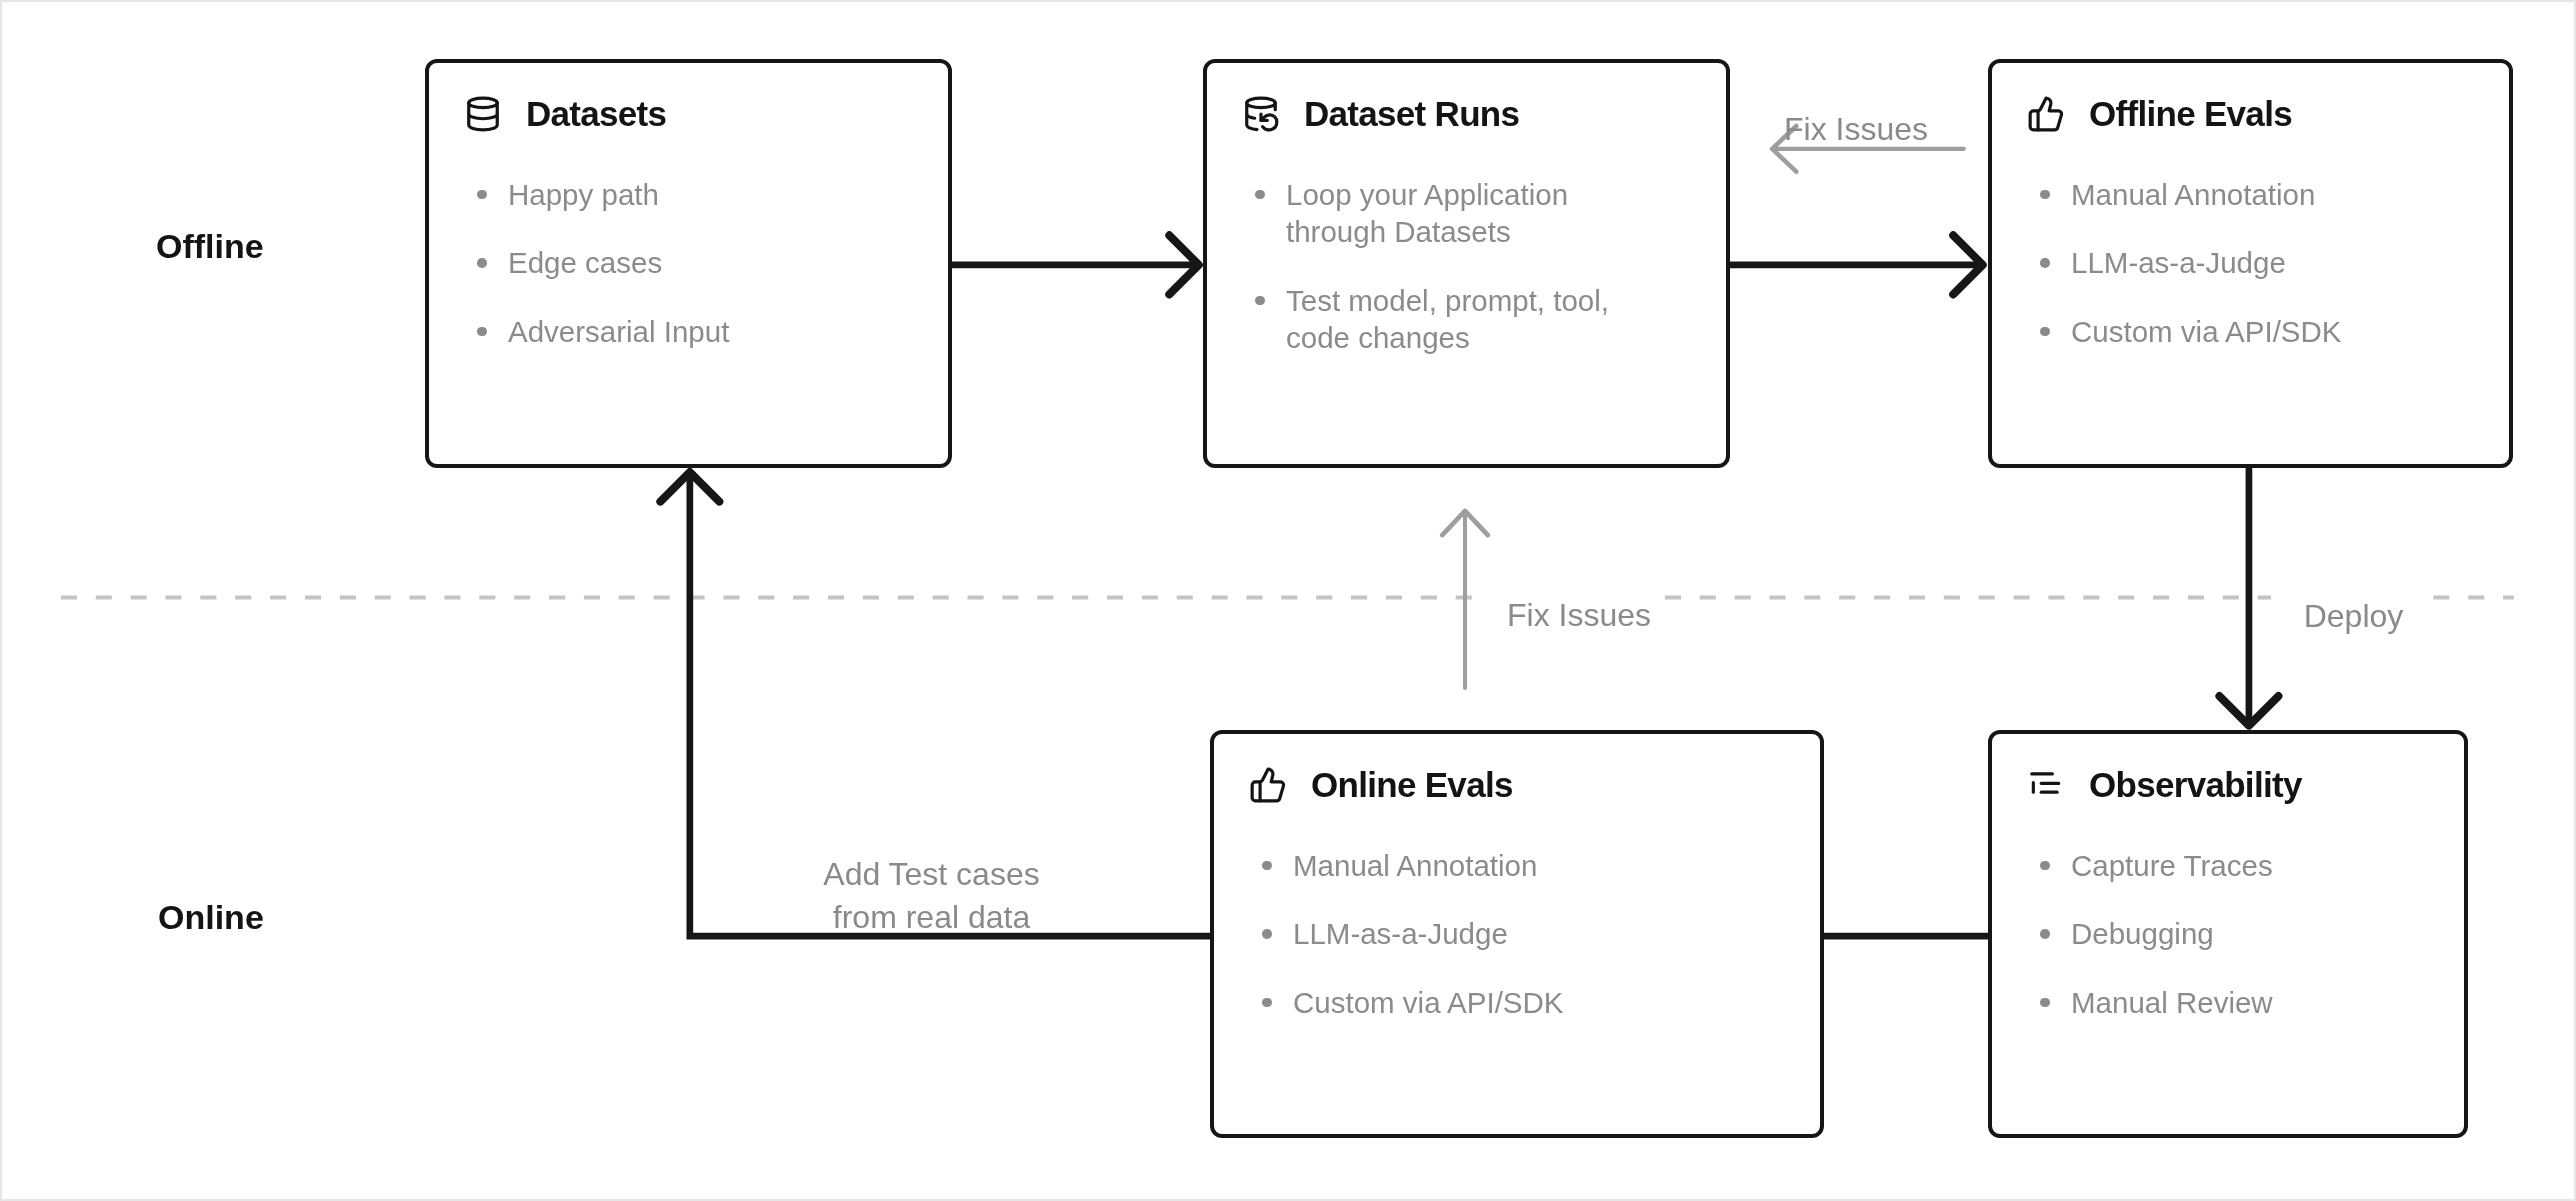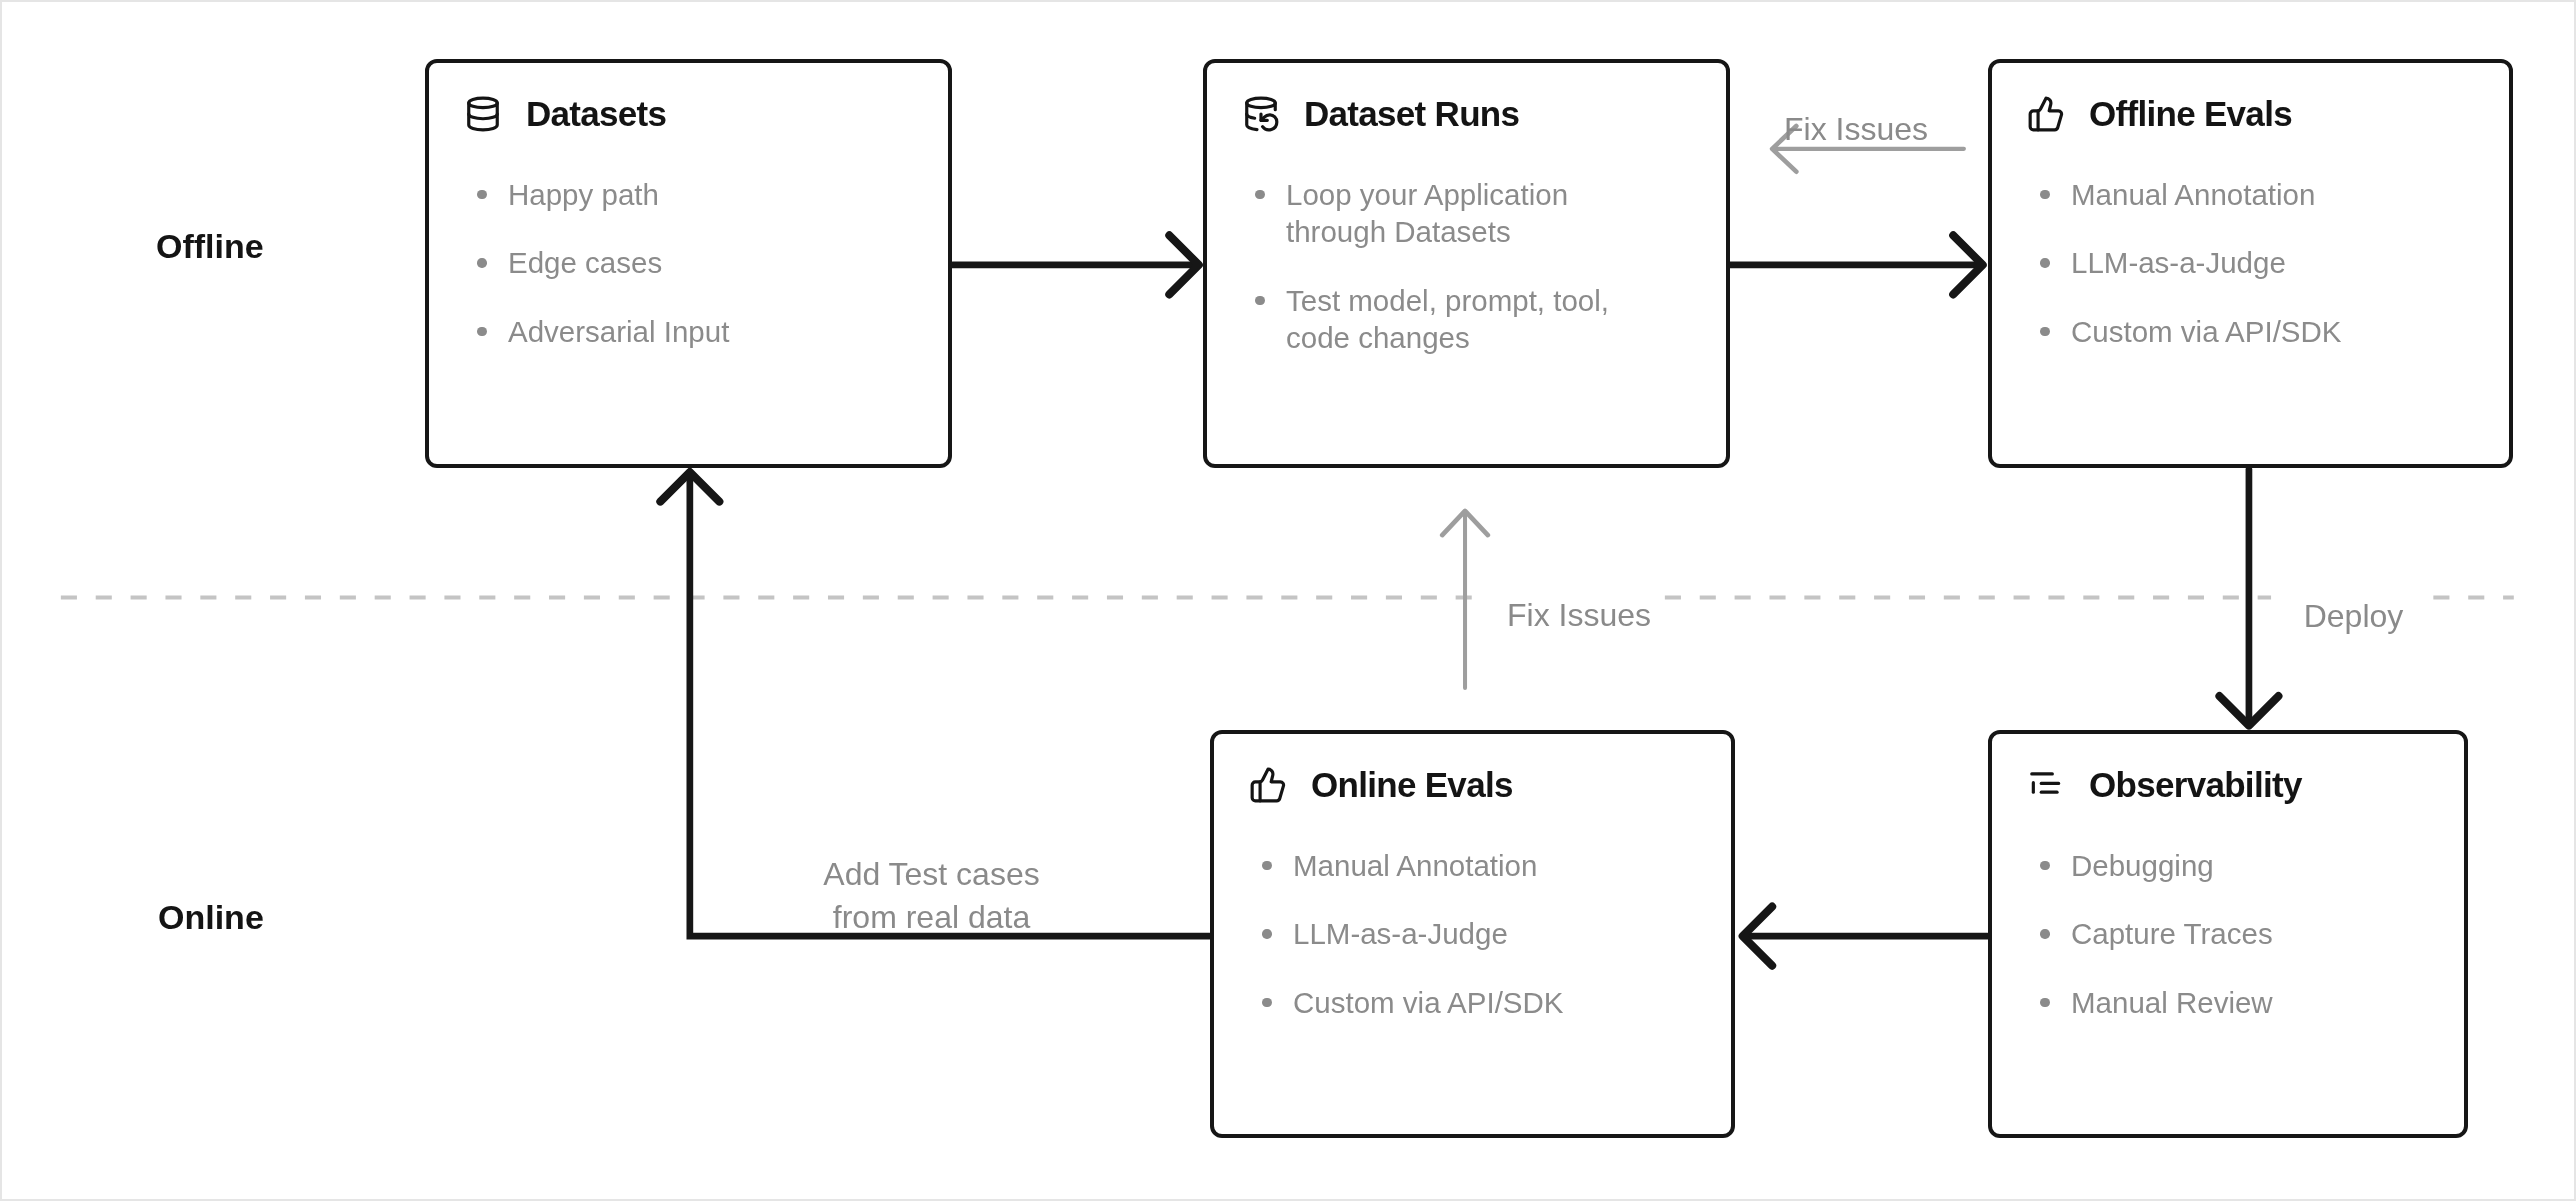--- a/index.html
+++ b/index.html
@@ -26,21 +26,21 @@
     font-size:29.5px;line-height:1.27;color:#8b8b8b;white-space:pre-line;
   }
   ul.bullets li::before{
     content:'';position:absolute;left:13.4px;top:14px;width:9.4px;height:9.4px;
     border-radius:50%;background:#8b8b8b;
   }
 
   #card-datasets     {left:425px;  top:59px;   width:527px; height:409px;}
   #card-dataset-runs {left:1203px; top:59px;   width:527px; height:409px;}
   #card-offline-evals{left:1988px; top:59px;   width:525px; height:409px;}
-  #card-online-evals {left:1210px; top:730px; width:525px; height:408px;}
+  #card-online-evals {left:1210px; top:730px; width:614px; height:408px;}
   #card-observability{left:1988px; top:730px; width:480px; height:408px;}
 
   
   .lane-label{position:absolute;font-size:34px;font-weight:700;color:#141414;}
   #lane-offline{left:156px;top:227px;}
   #lane-online{left:158px;top:898px;}
 
   .edge-label{position:absolute;font-size:32px;color:#8a8a8a;white-space:pre-line;margin-top:17px;}
   #label-fix-issues-top{left:1722px;top:94px;width:268px;text-align:center;}
   #label-fix-issues-middle{left:1507px;top:580px;}
@@ -190,20 +190,20 @@
       <svg viewBox="0 0 24 24">
         <path d="M3 5h13"></path>
         <path d="M4 10.5v6"></path>
         <path d="M9 11h11"></path>
         <path d="M9 16.5h10"></path>
       </svg>
     </span>
     <span class="card-title">Observability</span>
   </div>
   <ul class="bullets">
+    <li>Capture Traces</li>
     <li>Debugging</li>
-    <li>Capture Traces</li>
     <li>Manual Review</li>
   </ul>
 </div>
 
 <div class="frame"></div>
 
 
 </body></html>

